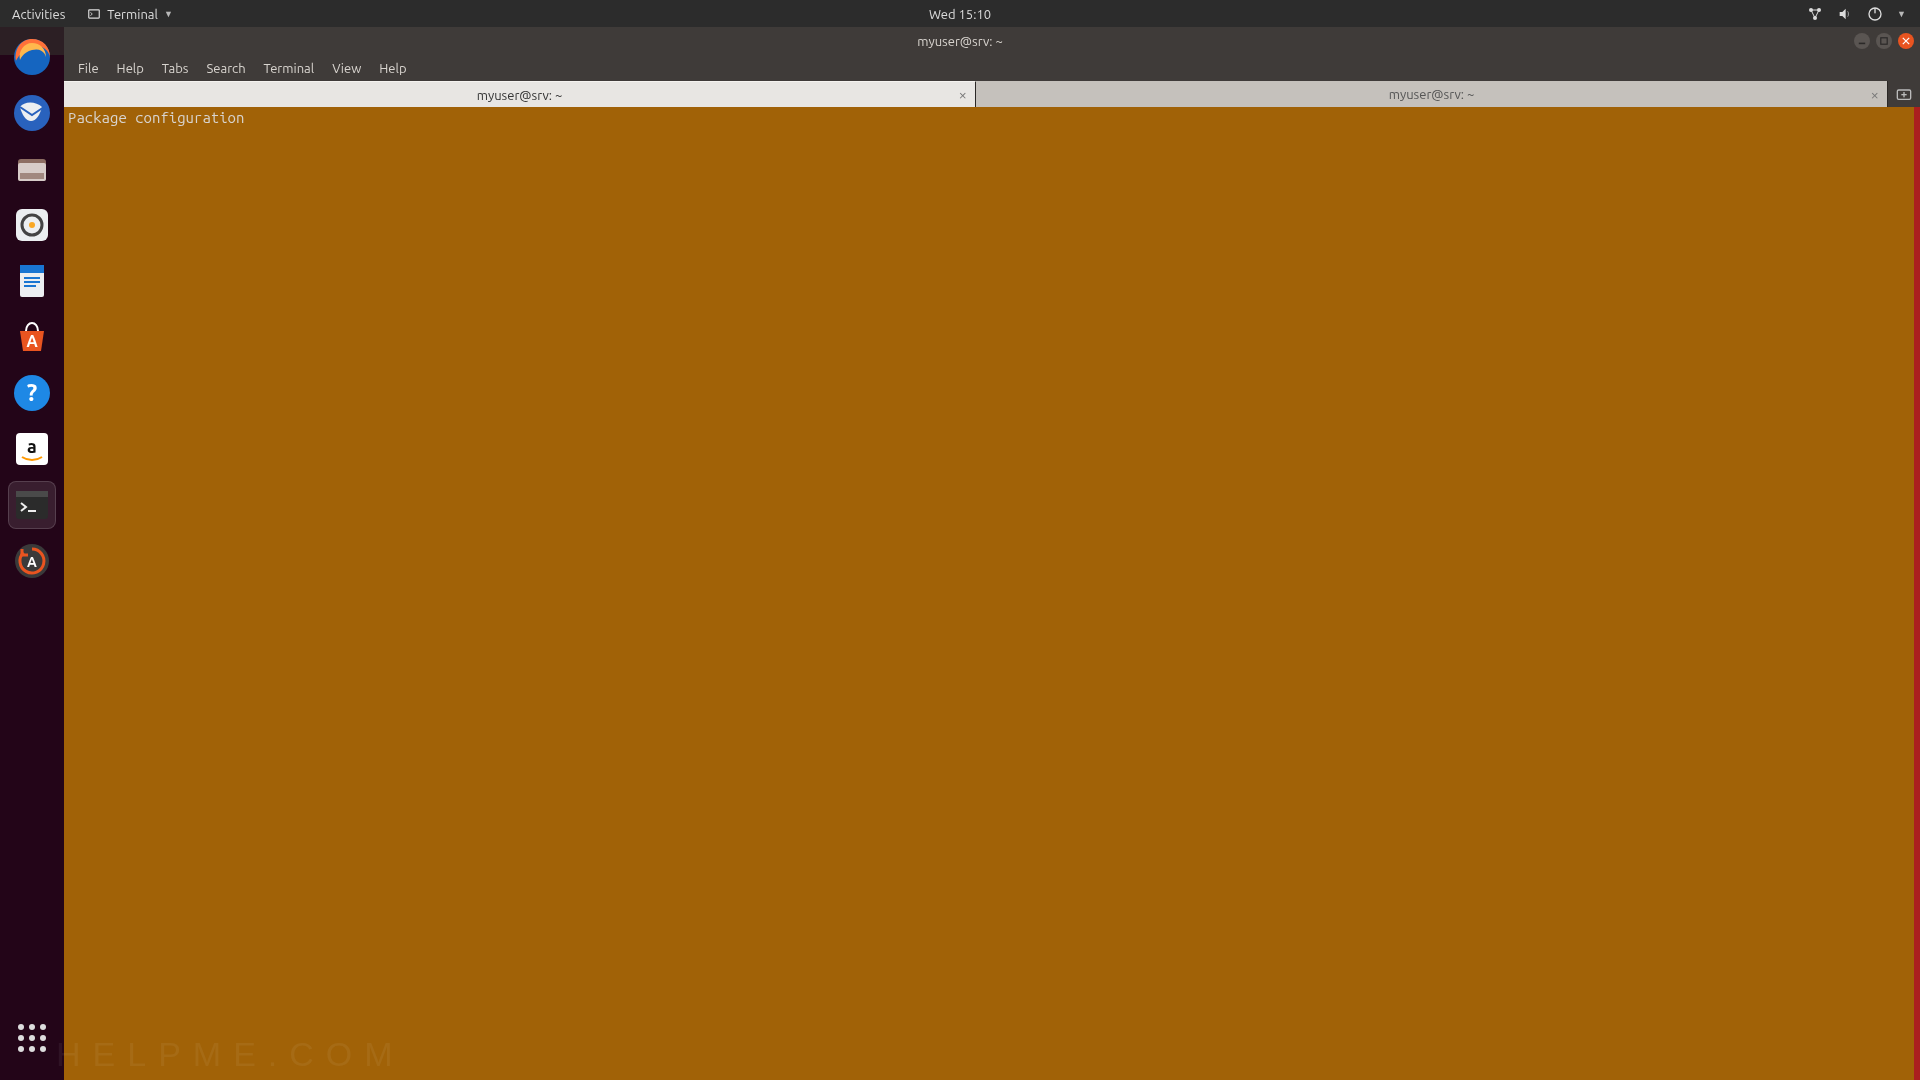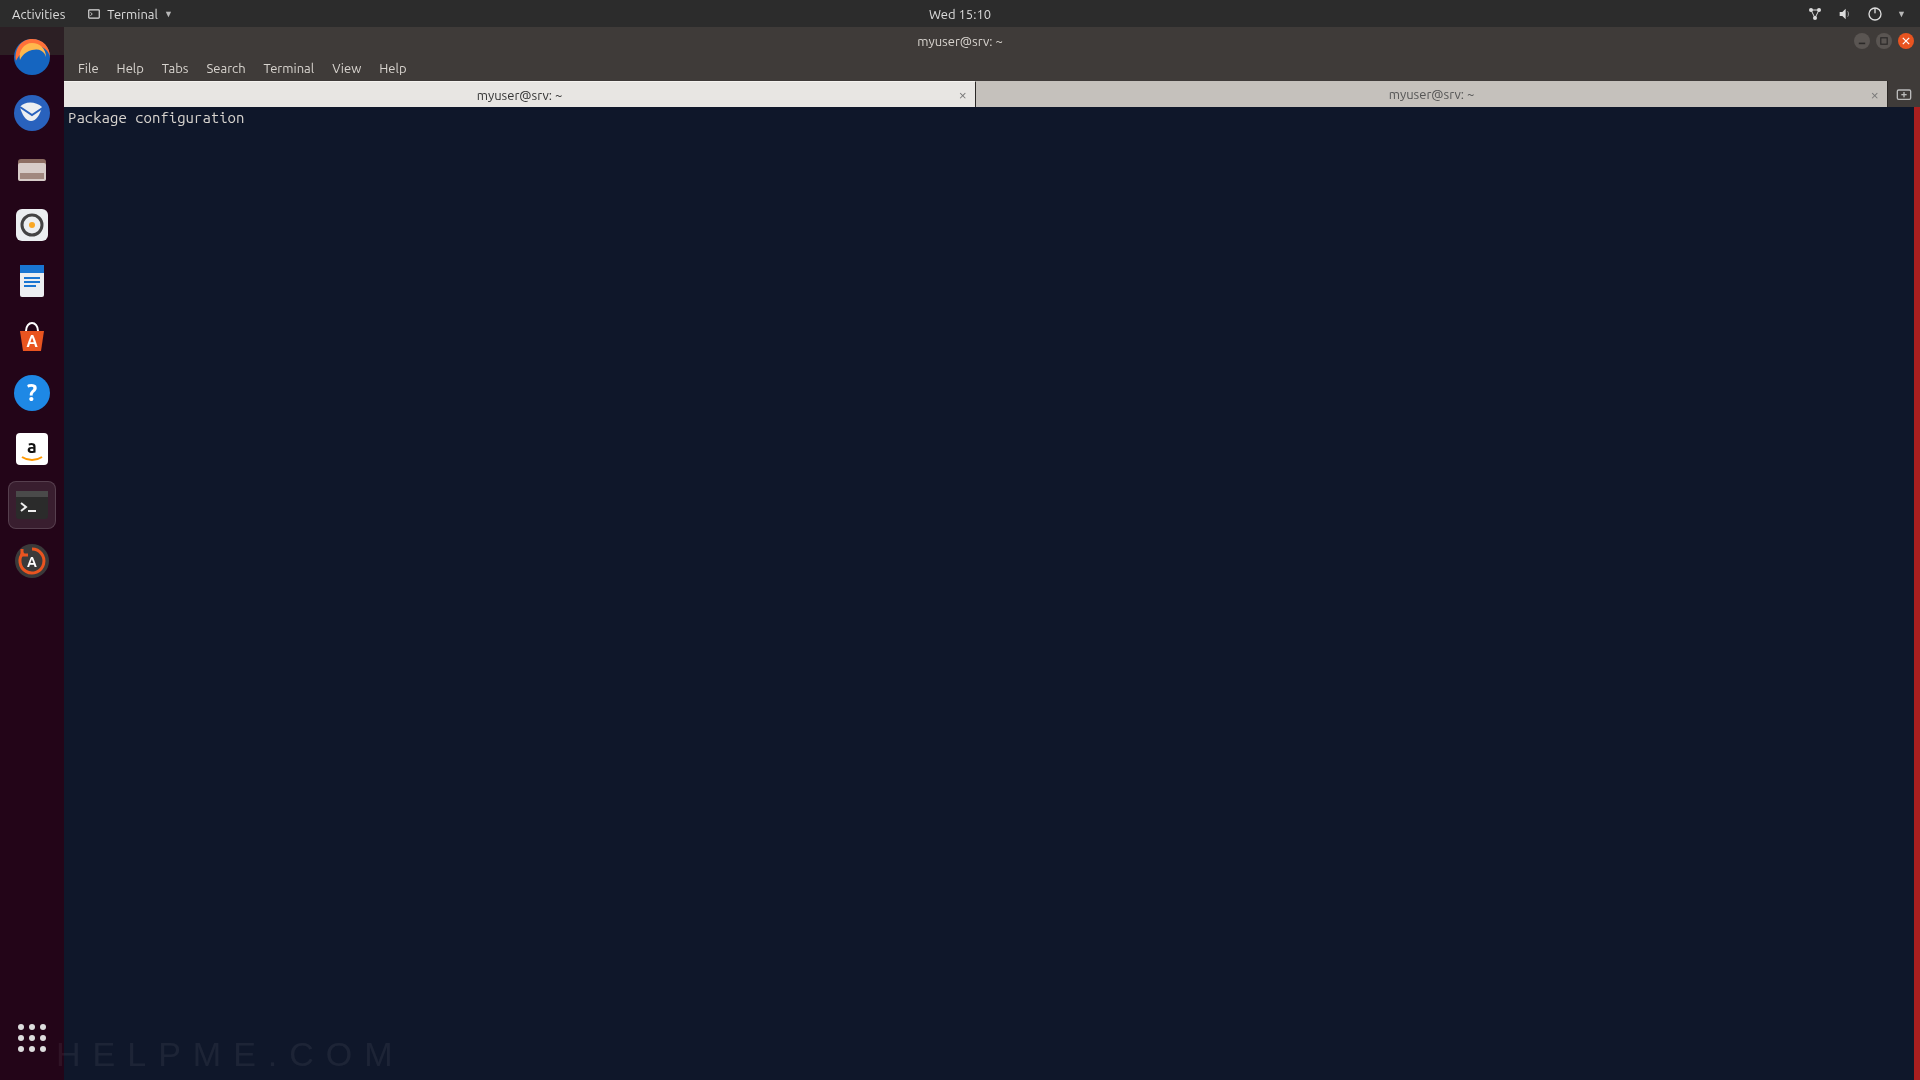--- a/index.html
+++ b/index.html
@@ -192,21 +192,21 @@
   width: 32px;
   display: flex;
   align-items: center;
   justify-content: center;
   background: #3f3b39;
   color: #bbb;
   cursor: pointer;
 }
 .term-body {
   flex: 1;
-  background: #0f172a;
+  background: #a16207;
   border-right: 6px solid #aa1f1f;
   font-family: "Ubuntu Mono","DejaVu Sans Mono",monospace;
   font-size: 15px;
   color: #e8e6e3;
   position: relative;
 }
 .pkg-header {
   position: absolute;
   top: 2px;
   left: 4px;

